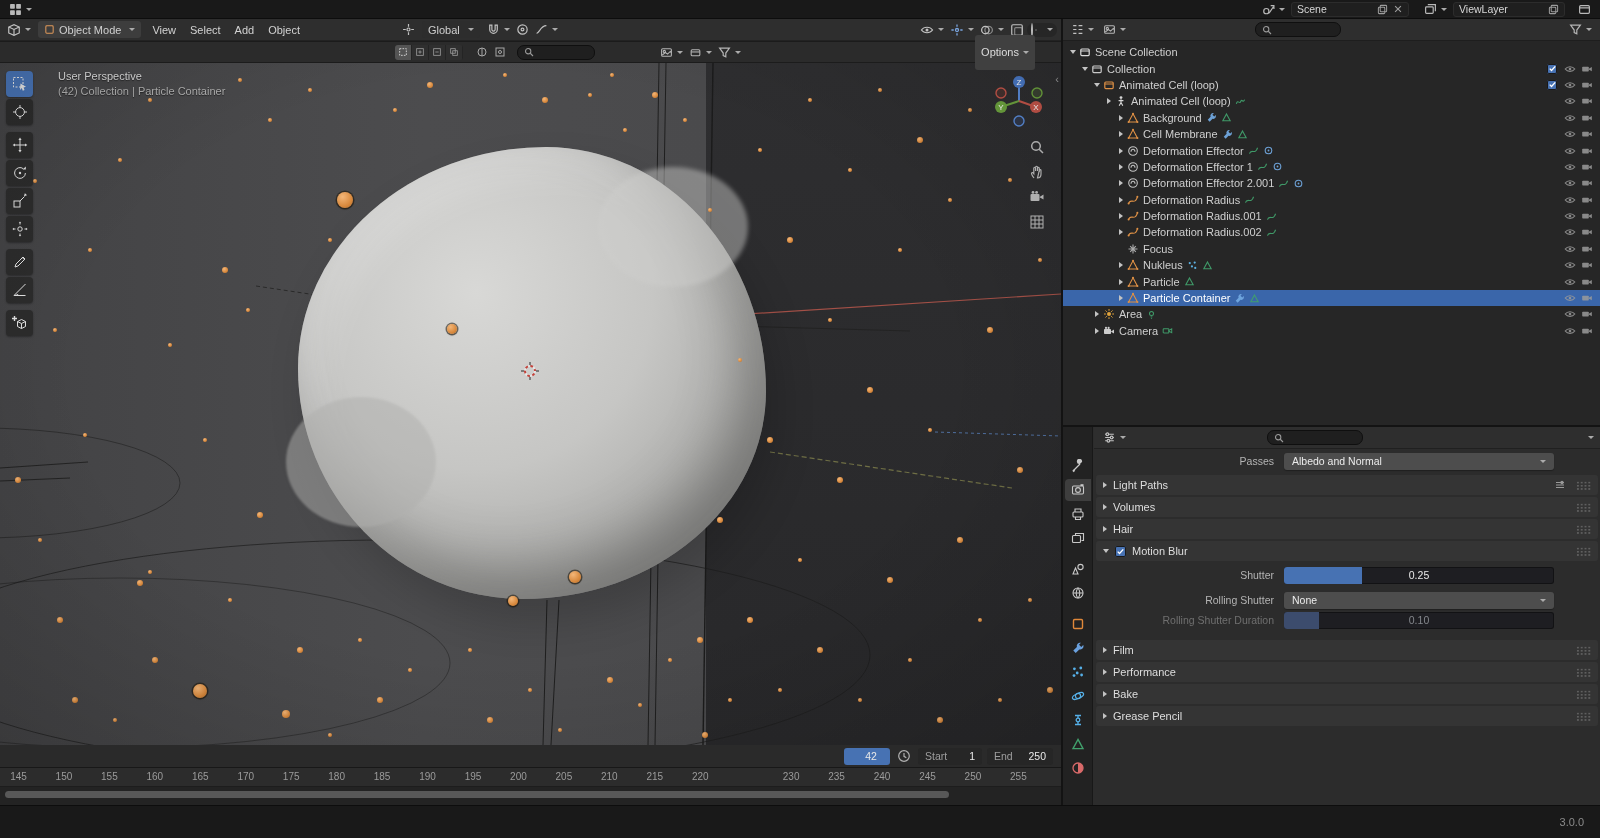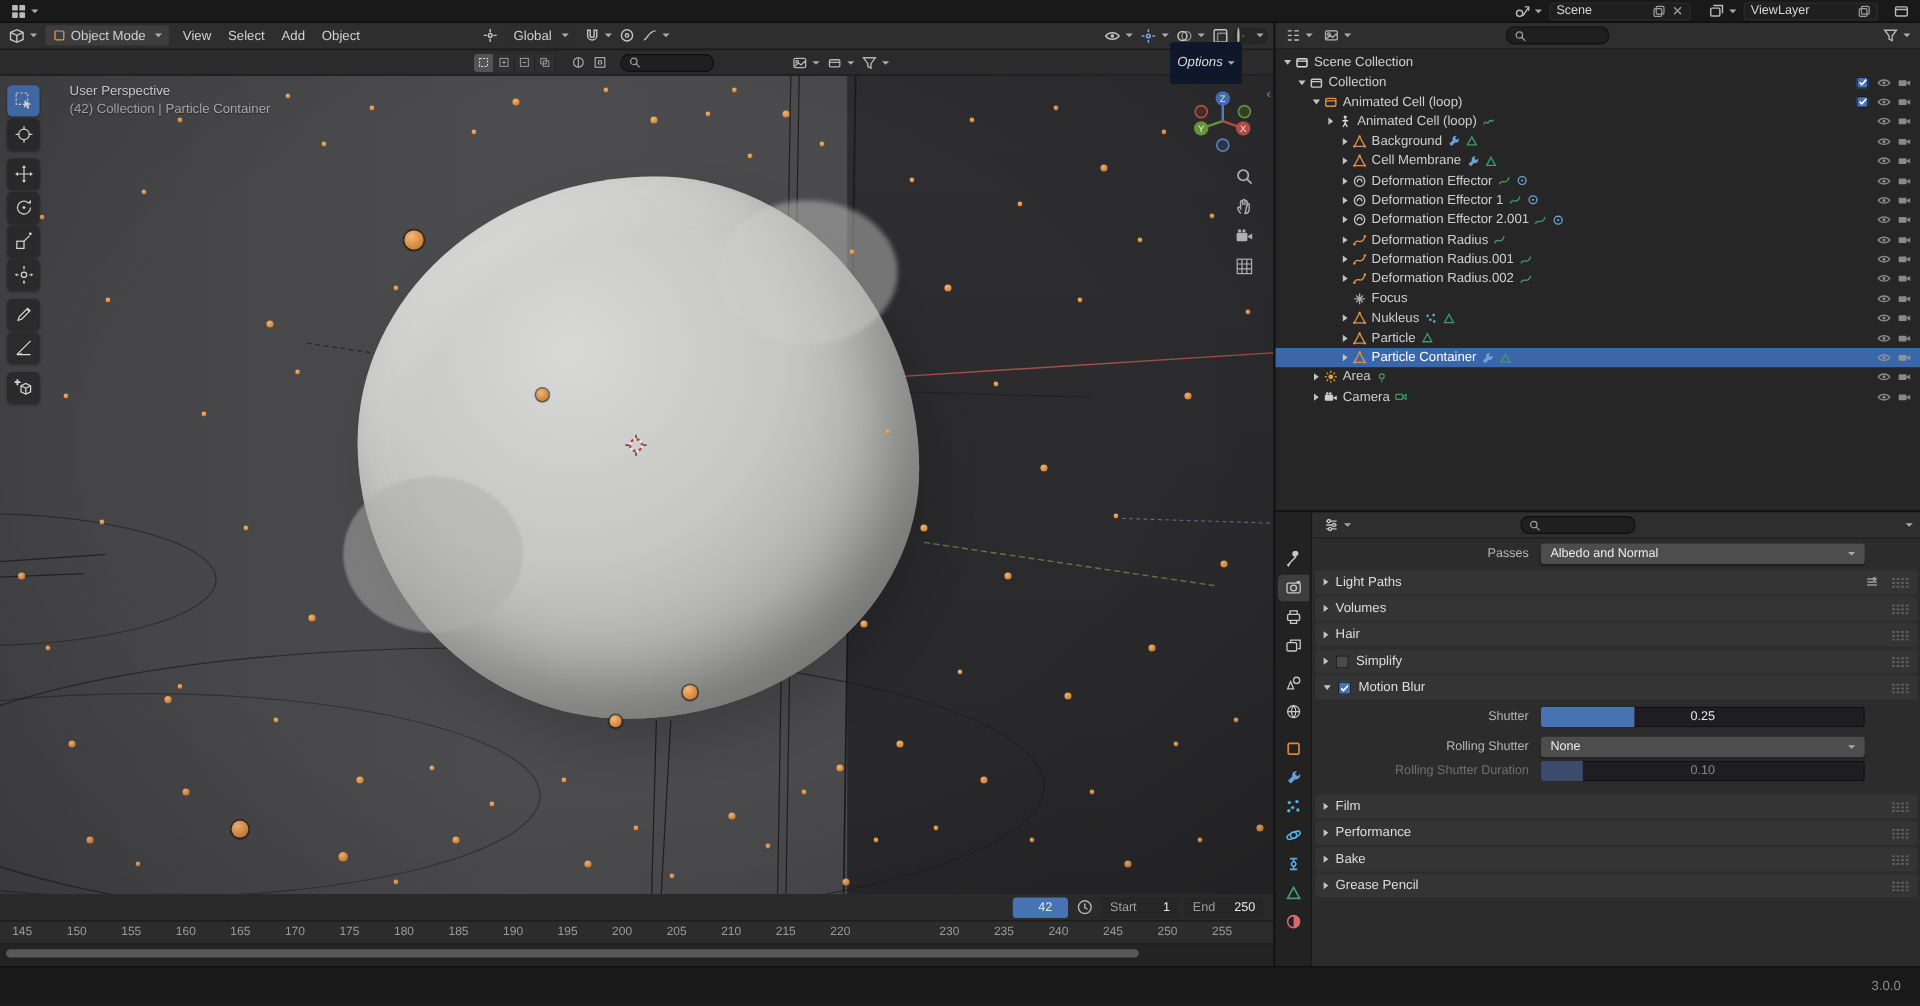--- a/index.html
+++ b/index.html
@@ -8,21 +8,21 @@
 
   
   .flex { flex:1; }
   .chev { display:inline-block; width:0; height:0; border-left:3px solid transparent; border-right:3px solid transparent; border-top:3.5px solid #ababab; margin-left:4px; }
   .tri { display:inline-block; width:0; height:0; }
   .tri.down  { border-left:3.5px solid transparent; border-right:3.5px solid transparent; border-top:4.5px solid #c3c3c3; }
   .tri.right { border-top:3.5px solid transparent; border-bottom:3.5px solid transparent; border-left:4.5px solid #c3c3c3; }
   .cb { position:relative; display:inline-flex; align-items:center; justify-content:center; width:11px; height:11px; border-radius:2px; background:#4a4a4a; box-shadow:inset 0 0 0 1px #191919; flex:0 0 auto; }
   .cb.on { background:#4772b3; }
   .icon-btn { display:inline-flex; align-items:center; justify-content:center; height:18px; padding:0 3px; border-radius:3px; }
-  .pill { display:inline-flex; align-items:center; height:35px; border-radius:3px; padding:0 6px; background:#0f172a; color:#dcdcdc;font-style:italic; }
+  .pill { display:inline-flex; align-items:center; height:35px; border-radius:3px; padding:0 6px; background:#404040; color:#dcdcdc; }
   svg { display:block; }
 
   
   .topbar { position:absolute; left:0; top:0; width:1600px; height:19px; background:#191919; border-bottom:1px solid #0d0d0d; display:flex; align-items:center; padding:0 6px; gap:4px; z-index:5; }
   .tb-field { display:flex; align-items:center; height:15px; background:#1f1f1f; border:1px solid #2c2c2c; border-radius:3px; padding:0 5px; gap:5px; font-size:10.5px; color:#d6d6d6; }
   .tb-widget { display:flex; align-items:center; gap:3px; margin-left:8px; }
 
   
   .vp-header { position:absolute; left:0; top:19px; width:1061px; height:22px; background:#2e2e2e; border-bottom:1px solid #222; display:flex; align-items:center; padding:0 4px; z-index:4; }
   .tool-settings { position:absolute; left:0; top:42px; width:1061px; height:21px; background:#2b2b2b; border-bottom:1px solid #1c1c1c; display:flex; align-items:center; z-index:4; }
@@ -1502,26 +1502,20 @@
             <span class="tri right"></span>
             <span class="p-lbl">Volumes</span>
             <span class="grip"></span>
           </div>
           <div class="p-head">
             <span class="tri right"></span>
             <span class="p-lbl">Hair</span>
             <span class="grip"></span>
           </div>
           <div class="p-head">
-            <span class="tri right"></span>
-            <span class="cb"></span>
-            <span class="p-lbl">Simplify</span>
-            <span class="grip"></span>
-          </div>
-          <div class="p-head">
             <span class="tri down"></span>
             <span class="cb on">
               <svg width="9" height="9" viewBox="0 0 12 12">
                 <path d="M2.3 6.2l2.4 2.5 5-5.6" fill="none" stroke="#fff" stroke-width="1.8"></path>
               </svg>
             </span>
             <span class="p-lbl">Motion Blur</span>
             <span class="grip"></span>
           </div>
           <div class="p-body">

